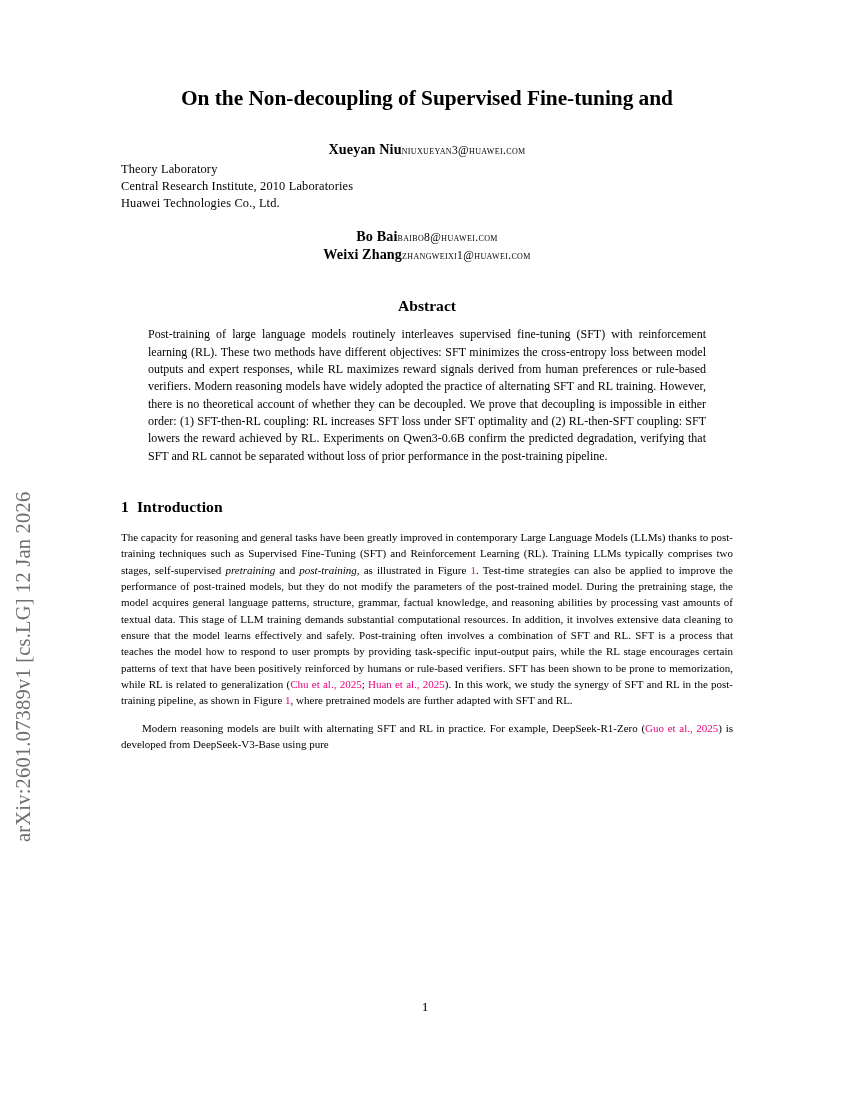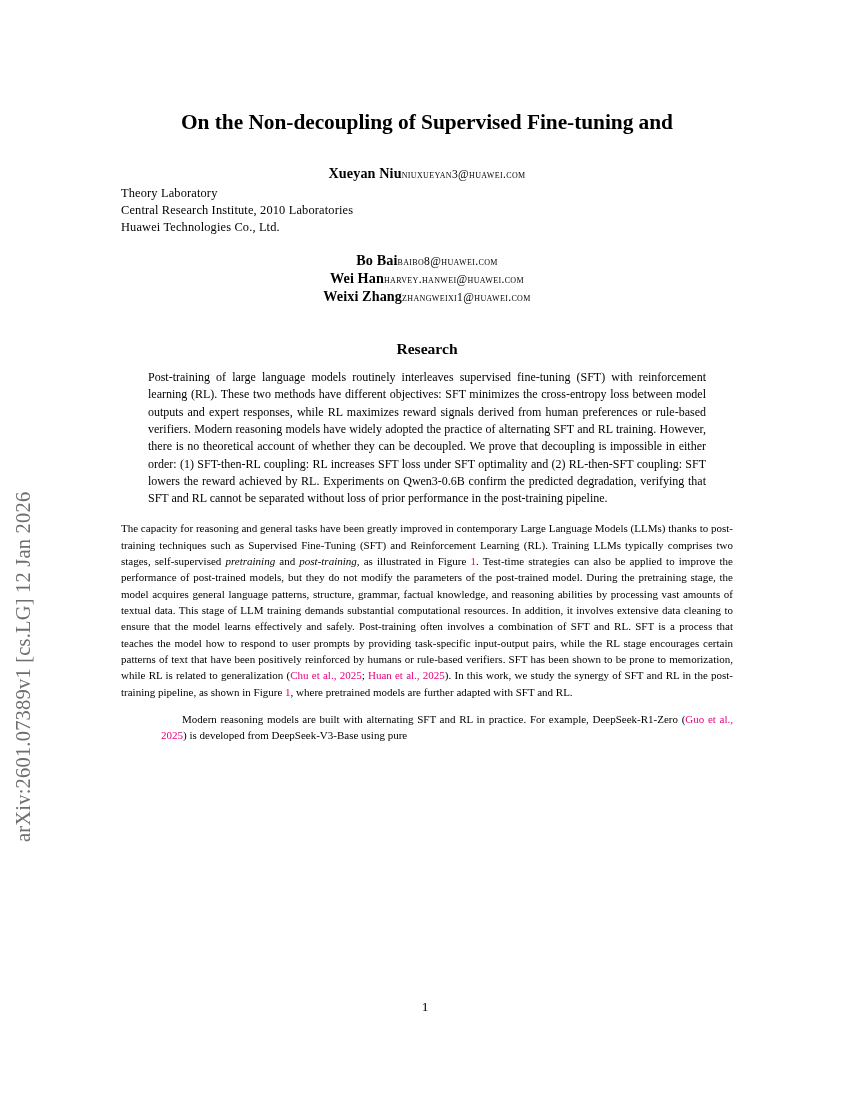--- a/index.html
+++ b/index.html
@@ -42,21 +42,21 @@
   
   .content {
     position: absolute;
     left: 121px;
     top: 0;
     width: 612px;
   }
 
   
   .title {
-    margin-top: 108px;
+    margin-top: 84px;
     text-align: center;
     font-size: 21.4px;
     font-weight: bold;
     line-height: 1.33;
     letter-spacing: -0.05px;
   }
   .title .tline { display: block; }
 
   
   .authors { margin-top: 28px; }
@@ -117,21 +117,20 @@
   .para {
     margin-top: 13px;
     font-size: 11px;
     line-height: 1.485;
     text-align: justify;
     text-justify: inter-word;
   }
   .para.indent {
     margin-top: 0;
     text-indent: 21px;
-    margin-left: 40px;
   }
   .it { font-style: italic; }
   .lnk {
     color: #e6007e;
     text-decoration: none;
   }
 
   
   .page-number {
     position: absolute;
@@ -168,35 +167,34 @@
         <div class="affil">Huawei Technologies Co., Ltd.</div>
       </div>
 
       <div class="group-gap"></div>
 
       <div class="author-row">
         <span class="author-name">Bo Bai</span>
         <span class="author-email">baibo8@huawei.com</span>
       </div>
       <div class="author-row">
-        <span class="author-name">Wei Han</span>
-        <span class="author-email">harvey.hanwei@huawei.com</span>
-      </div>
-      <div class="author-row">
         <span class="author-name">Weixi Zhang</span>
         <span class="author-email">zhangweixi1@huawei.com</span>
       </div>
 
     </div>
 
     <div class="abstract-wrap">
-      <div class="abstract-head">Research</div>
+      <div class="abstract-head">Abstract</div>
       <div class="abstract-body">Post-training of large language models routinely interleaves supervised fine-tuning (SFT) with reinforcement learning (RL). These two methods have different objectives: SFT minimizes the cross-entropy loss between model outputs and expert responses, while RL maximizes reward signals derived from human preferences or rule-based verifiers. Modern reasoning models have widely adopted the practice of alternating SFT and RL training. However, there is no theoretical account of whether they can be decoupled. We prove that decoupling is impossible in either order: (1) SFT-then-RL coupling: RL increases SFT loss under SFT optimality and (2) RL-then-SFT coupling: SFT lowers the reward achieved by RL. Experiments on Qwen3-0.6B confirm the predicted degradation, verifying that SFT and RL cannot be separated without loss of prior performance in the post-training pipeline.</div>
     </div>
 
+    <h2 class="section-head">
+      <span class="num">1</span><span>Introduction</span>
+    </h2>
 
     <p class="para"><span>The capacity for reasoning and general tasks have been greatly improved in contemporary Large Language Models (LLMs) thanks to post-training techniques such as Supervised Fine-Tuning (SFT) and Reinforcement Learning (RL). Training LLMs typically comprises two stages, self-supervised </span><span class="it">pretraining</span><span> and </span><span class="it">post-training</span><span>, as illustrated in Figure </span><a class="lnk" href="#">1</a><span>. Test-time strategies can also be applied to improve the performance of post-trained models, but they do not modify the parameters of the post-trained model. During the pretraining stage, the model acquires general language patterns, structure, grammar, factual knowledge, and reasoning abilities by processing vast amounts of textual data. This stage of LLM training demands substantial computational resources. In addition, it involves extensive data cleaning to ensure that the model learns effectively and safely. Post-training often involves a combination of SFT and RL. SFT is a process that teaches the model how to respond to user prompts by providing task-specific input-output pairs, while the RL stage encourages certain patterns of text that have been positively reinforced by humans or rule-based verifiers. SFT has been shown to be prone to memorization, while RL is related to generalization (</span><a class="lnk" href="#">Chu et al., 2025</a><span>; </span><a class="lnk" href="#">Huan et al., 2025</a><span>). In this work, we study the synergy of SFT and RL in the post-training pipeline, as shown in Figure </span><a class="lnk" href="#">1</a><span>, where pretrained models are further adapted with SFT and RL.</span></p>
 
     <p class="para indent"><span>Modern reasoning models are built with alternating SFT and RL in practice. For example, DeepSeek-R1-Zero (</span><a class="lnk" href="#">Guo et al., 2025</a><span>) is developed from DeepSeek-V3-Base using pure</span></p>
 
   </div>
 
   <div class="page-number">1</div>
 
 </div>

